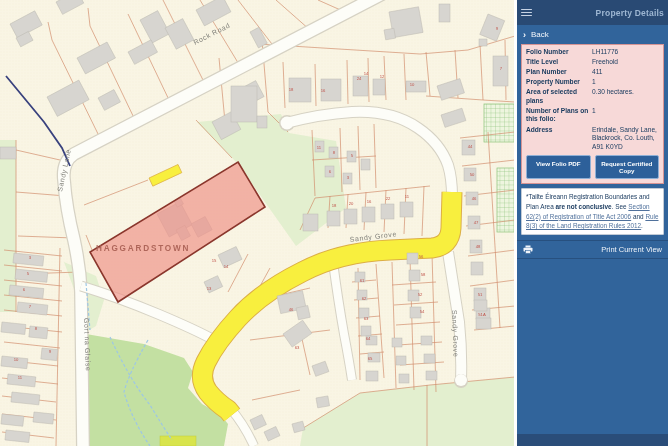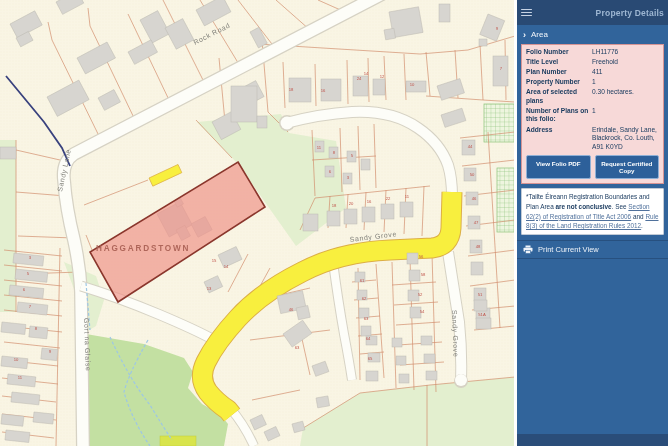--- a/index.html
+++ b/index.html
@@ -23,21 +23,21 @@
   #back-row .chev{font-weight:bold;font-size:9px;line-height:6px;}
   #info-box{margin:1px 4px 0 4px;background:#f7d9d8;border:1px solid #d59494;padding:3px 4px 4px 4px;}
   .frow{display:flex;margin-bottom:1.5px;}
   .flabel{width:66px;flex:0 0 66px;font-weight:bold;color:#16395d;font-size:6.6px;line-height:1.3;}
   .fvalue{flex:1;color:#16395d;font-size:6.6px;line-height:1.3;}
   #btn-row{display:flex;gap:4px;margin-top:4px;}
   .pbtn{flex:1;background:#2d609a;border:1px solid #8fb0d6;border-radius:2px;color:#fff;font-size:6.2px;font-weight:bold;text-align:center;padding:4px 1px;cursor:pointer;line-height:1.15;}
   #disclaimer{margin:4px 4px 0 4px;background:#fff;border:1px solid #c2cbd6;border-radius:1px;padding:3px 4px;color:#1d3d61;font-size:6.4px;line-height:1.5;}
   #disclaimer a{color:#50719c;text-decoration:underline;cursor:pointer;}
   #disclaimer b{font-weight:bold;}
-  #print-row{margin-top:5px;border-top:1px solid #27507f;border-bottom:1px solid #27507f;padding:4px 6px;display:flex;align-items:center;gap:5px;font-size:7.5px;color:#eef3f9;cursor:pointer;}
+  #print-row{margin-top:5px;border-top:1px solid #27507f;border-bottom:1px solid #27507f;padding:4px 6px;display:flex;align-items:center;gap:5px;font-size:7.5px;color:#eef3f9;cursor:pointer;justify-content:space-between;}
   #help-row{padding:5px 6px;font-size:7.5px;color:#eef3f9;cursor:pointer;}
   #panel-footer{position:absolute;bottom:0;left:0;width:100%;height:12px;background:#2a4d79;}
 </style>
 </head>
 <body>
 
 <div id="app">
 
   <div id="map">
     <svg width="515" height="446" viewBox="0 0 515 446">
@@ -269,21 +269,21 @@
       <div class="burger">
           <span></span>
           <span></span>
           <span></span>
         </div>
       <div id="panel-title">Property Details</div>
     </div>
 
     <div id="back-row">
       <span class="chev">›</span>
-      <span>Area</span>
+      <span>Back</span>
     </div>
 
     <div id="info-box">
       <div class="frow">
         <span class="flabel">Folio Number</span>
         <span class="fvalue">LH11776</span>
       </div>
       <div class="frow">
         <span class="flabel">Title Level</span>
         <span class="fvalue">Freehold</span>

